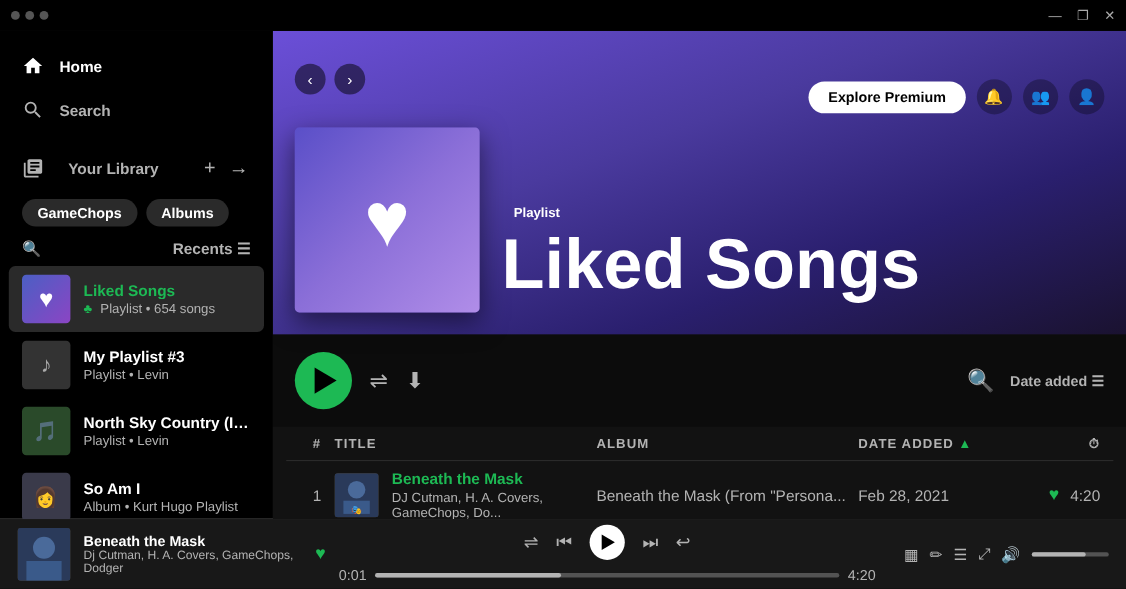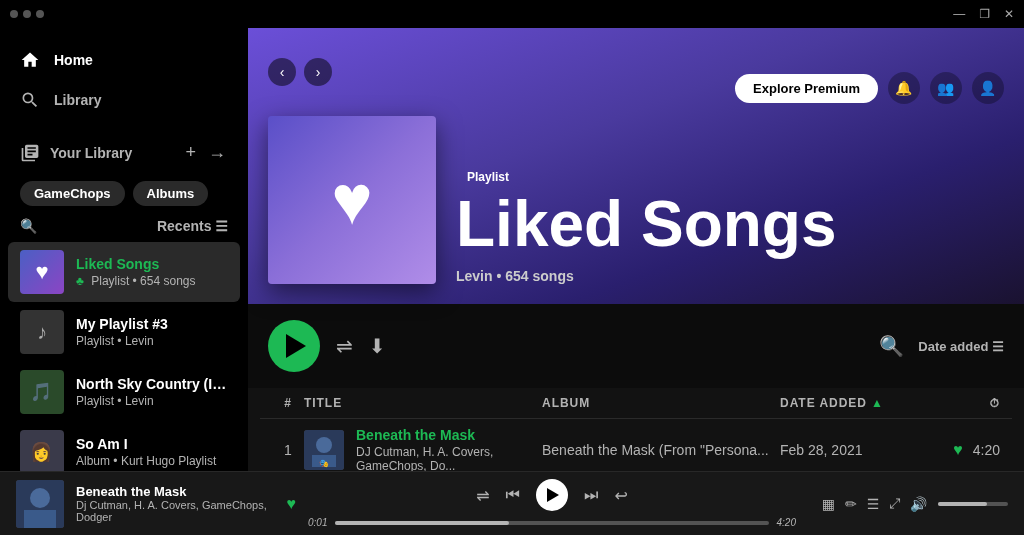--- a/index.html
+++ b/index.html
@@ -82,20 +82,21 @@
     }
     .library-title-row {
       display: flex;
       align-items: center;
       gap: 10px;
     }
     .library-title {
       font-size: 14px;
       font-weight: 700;
       color: #b3b3b3;
+      margin-left: 12px;
     }
     .library-actions {
       display: flex;
       gap: 8px;
     }
     .icon-btn {
       background: none;
       border: none;
       color: #b3b3b3;
       cursor: pointer;
@@ -446,21 +447,21 @@
       border-width: 7px 0 7px 12px;
       border-color: transparent transparent transparent #000;
       margin-left: 2px;
     }
     .progress-bar-container {
       display: flex;
       align-items: center;
       gap: 8px;
       width: 100%;
     }
-    .time-label { font-size: 10px; color: #b3b3b3; font-style: italic; }
+    .time-label { font-size: 13px; color: #b3b3b3; }
     .progress-track {
       flex: 1;
       height: 4px;
       background: #535353;
       border-radius: 2px;
       position: relative;
       cursor: pointer;
     }
     .progress-fill {
       height: 100%;
@@ -525,21 +526,21 @@
             </svg>
         </span>
         <span>Home</span>
       </div>
       <div class="nav-item">
         <span class="nav-icon">
           <svg viewBox="0 0 24 24">
               <path d="M15.5 14h-.79l-.28-.27A6.471 6.471 0 0 0 16 9.5 6.5 6.5 0 1 0 9.5 16c1.61 0 3.09-.59 4.23-1.57l.27.28v.79l5 4.99L20.49 19l-4.99-5zm-6 0C7.01 14 5 11.99 5 9.5S7.01 5 9.5 5 14 7.01 14 9.5 11.99 14 9.5 14z"></path>
             </svg>
         </span>
-        <span>Library</span>
+        <span>Search</span>
       </div>
     </div>
 
     <div class="sidebar-library">
       <div class="library-header">
         <div class="library-title-row">
           <span class="nav-icon">
             <svg viewBox="0 0 24 24" style="fill:#b3b3b3;width:20px;height:20px;">
                 <path d="M4 6H2v14c0 1.1.9 2 2 2h14v-2H4V6zm16-4H8c-1.1 0-2 .9-2 2v12c0 1.1.9 2 2 2h12c1.1 0 2-.9 2-2V4c0-1.1-.9-2-2-2zm-1 9H9V9h10v2zm-4 4H9v-2h6v2zm4-8H9V5h10v2z"></path>
               </svg>
@@ -628,21 +629,20 @@
           <div class="icon-circle">👤</div>
         </div>
       </div>
       <div class="hero-content">
         <div class="hero-thumb">
           <span class="heart-icon">♥</span>
         </div>
         <div class="hero-info">
           <div class="hero-type">Playlist</div>
           <div class="hero-title">Liked Songs</div>
-          <div class="hero-meta">Levin • 654 songs</div>
         </div>
       </div>
     </div>
 
     <div class="tracklist-controls">
       <button class="play-btn-large">
         <div class="play-icon-large"></div>
       </button>
       <span class="ctrl-icon">⇌</span>
       <span class="ctrl-icon">⬇</span>

